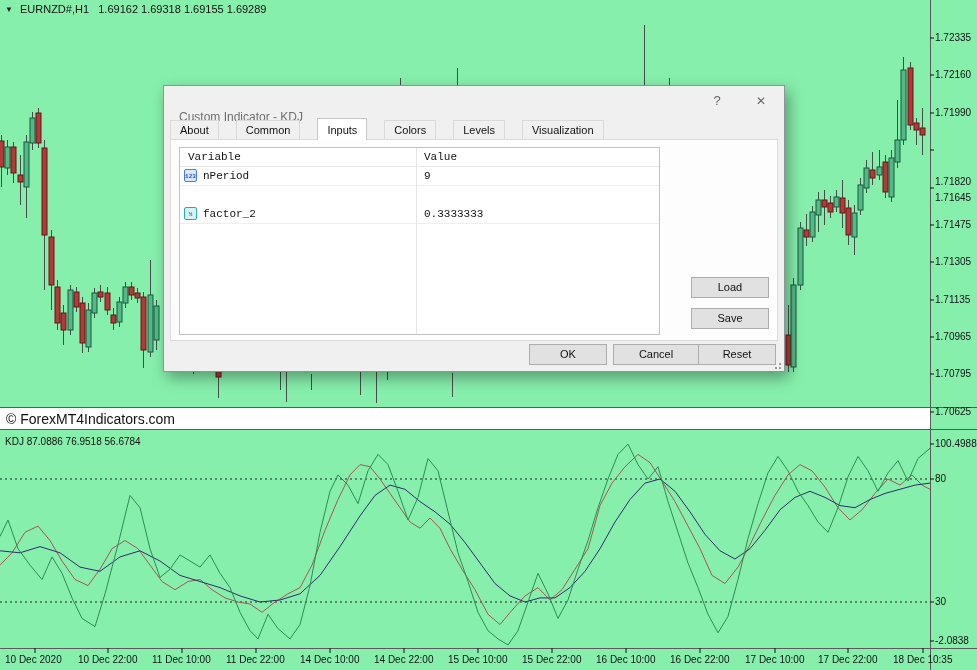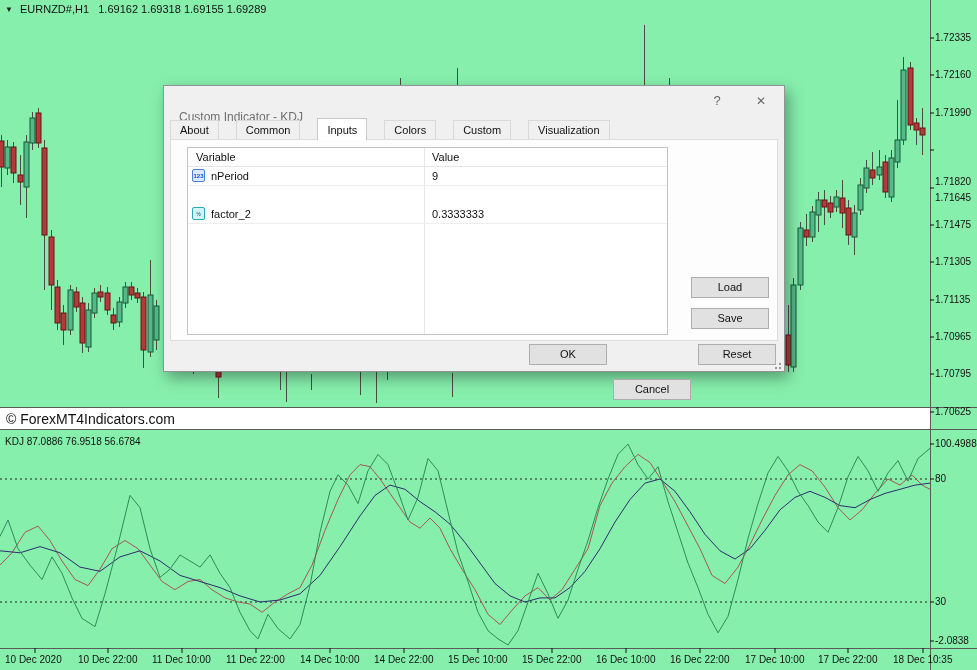--- a/index.html
+++ b/index.html
@@ -19,39 +19,39 @@
   
   #dialog{position:absolute;left:163px;top:85px;width:620px;height:285px;background:#f0f0f0;
           border:1px solid #8f9499;box-shadow:4px 6px 14px rgba(0,0,0,.35);z-index:10;font-size:11px;color:#111;}
   #dialog-title{position:absolute;left:15px;top:16px;height:30px;line-height:30px;font-size:12px;color:#6e6e6e;}
   #dialog-help{position:absolute;right:58px;top:6px;width:18px;height:18px;text-align:center;line-height:18px;color:#666;font-size:13px;cursor:default;}
   #dialog-close{position:absolute;right:14px;top:6px;width:18px;height:18px;text-align:center;line-height:18px;color:#666;font-size:12px;cursor:default;}
   #tab-strip{position:absolute;left:6px;top:34px;display:flex;height:20px;gap:16px;}
   .tab{padding:3px 9px 3px 9px;border:1px solid #d9d9d9;border-bottom:none;background:#f0f0f0;margin-right:1px;position:relative;}
   .tab.active{background:#fff;padding-top:5px;margin-top:-2px;z-index:3;border-color:#c8c8c8;}
   #tab-page{position:absolute;left:6px;top:53px;width:606px;height:200px;background:#fdfdfd;border:1px solid #dcdcdc;}
-  #inputs-table{position:absolute;left:16px;top:7px;width:479px;height:186px;background:#fff;border:1px solid #c3c3c3;}
+  #inputs-table{position:absolute;left:8px;top:7px;width:479px;height:186px;background:#fff;border:1px solid #c3c3c3;font-family:Liberation Mono, monospace;}
   .tbl-col-div{position:absolute;left:236px;top:0;width:1px;height:100%;background:#e6e6e6;}
   .tbl-header{position:absolute;left:0;top:0;width:100%;height:18px;border-bottom:1px solid #e6e6e6;}
   .tbl-header .c1{position:absolute;left:8px;top:3px;}
   .tbl-header .c2{position:absolute;left:244px;top:3px;}
   .tbl-row{position:absolute;left:0;width:100%;height:19px;border-bottom:1px solid #eeeeee;}
   .tbl-row.selected{background:#e8e8e8;}
   .tbl-row .var-icon{position:absolute;left:4px;top:3px;width:13px;height:13px;border-radius:2px;
       font-size:6px;text-align:center;line-height:13px;font-weight:bold;}
   .icon-123{background:#dce9fb;border:1px solid #4a7edb;color:#1d4ed8;box-sizing:border-box;}
   .icon-frac{background:#d7f3f5;border:1px solid #2aa9b8;color:#0e7490;box-sizing:border-box;font-size:8px;}
   .tbl-row .var-name{position:absolute;left:23px;top:4px;}
   .tbl-row .var-value{position:absolute;left:244px;top:4px;}
   .btn{position:absolute;background:#e1e1e1;border:1px solid #adadad;text-align:center;
        font-size:11px;color:#111;line-height:19px;height:21px;box-sizing:border-box;cursor:default;}
   #btn-load{left:527px;top:191px;width:78px;}
   #btn-save{left:527px;top:222px;width:78px;}
   #btn-ok{left:365px;top:258px;width:78px;}
-  #btn-cancel{left:449px;top:258px;width:78px;margin-top:35px;}
+  #btn-cancel{left:449px;top:258px;width:86px;}
   #btn-reset{left:534px;top:258px;width:78px;}
   #resize-grip{position:absolute;right:3px;bottom:2px;width:8px;height:8px;}
   #resize-grip i{position:absolute;width:2px;height:2px;background:#9a9a9a;}
   #resize-grip i:nth-child(1){right:0;bottom:0;}
   #resize-grip i:nth-child(2){right:4px;bottom:0;}
   #resize-grip i:nth-child(3){right:0;bottom:4px;}
 </style>
 </head>
 <body>
 
@@ -359,21 +359,21 @@
   <div id="dialog">
     <div id="dialog-title">Custom Indicator - KDJ</div>
     <div id="dialog-help">?</div>
     <div id="dialog-close">✕</div>
 
     <div id="tab-strip">
       <div class="tab">About</div>
       <div class="tab">Common</div>
       <div class="tab active">Inputs</div>
       <div class="tab">Colors</div>
-      <div class="tab">Custom</div>
+      <div class="tab">Levels</div>
       <div class="tab">Visualization</div>
     </div>
 
     <div id="tab-page">
       <div id="inputs-table">
         <div class="tbl-col-div"></div>
         <div class="tbl-header">
           <span class="c1">Variable</span>
           <span class="c2">Value</span>
         </div>

